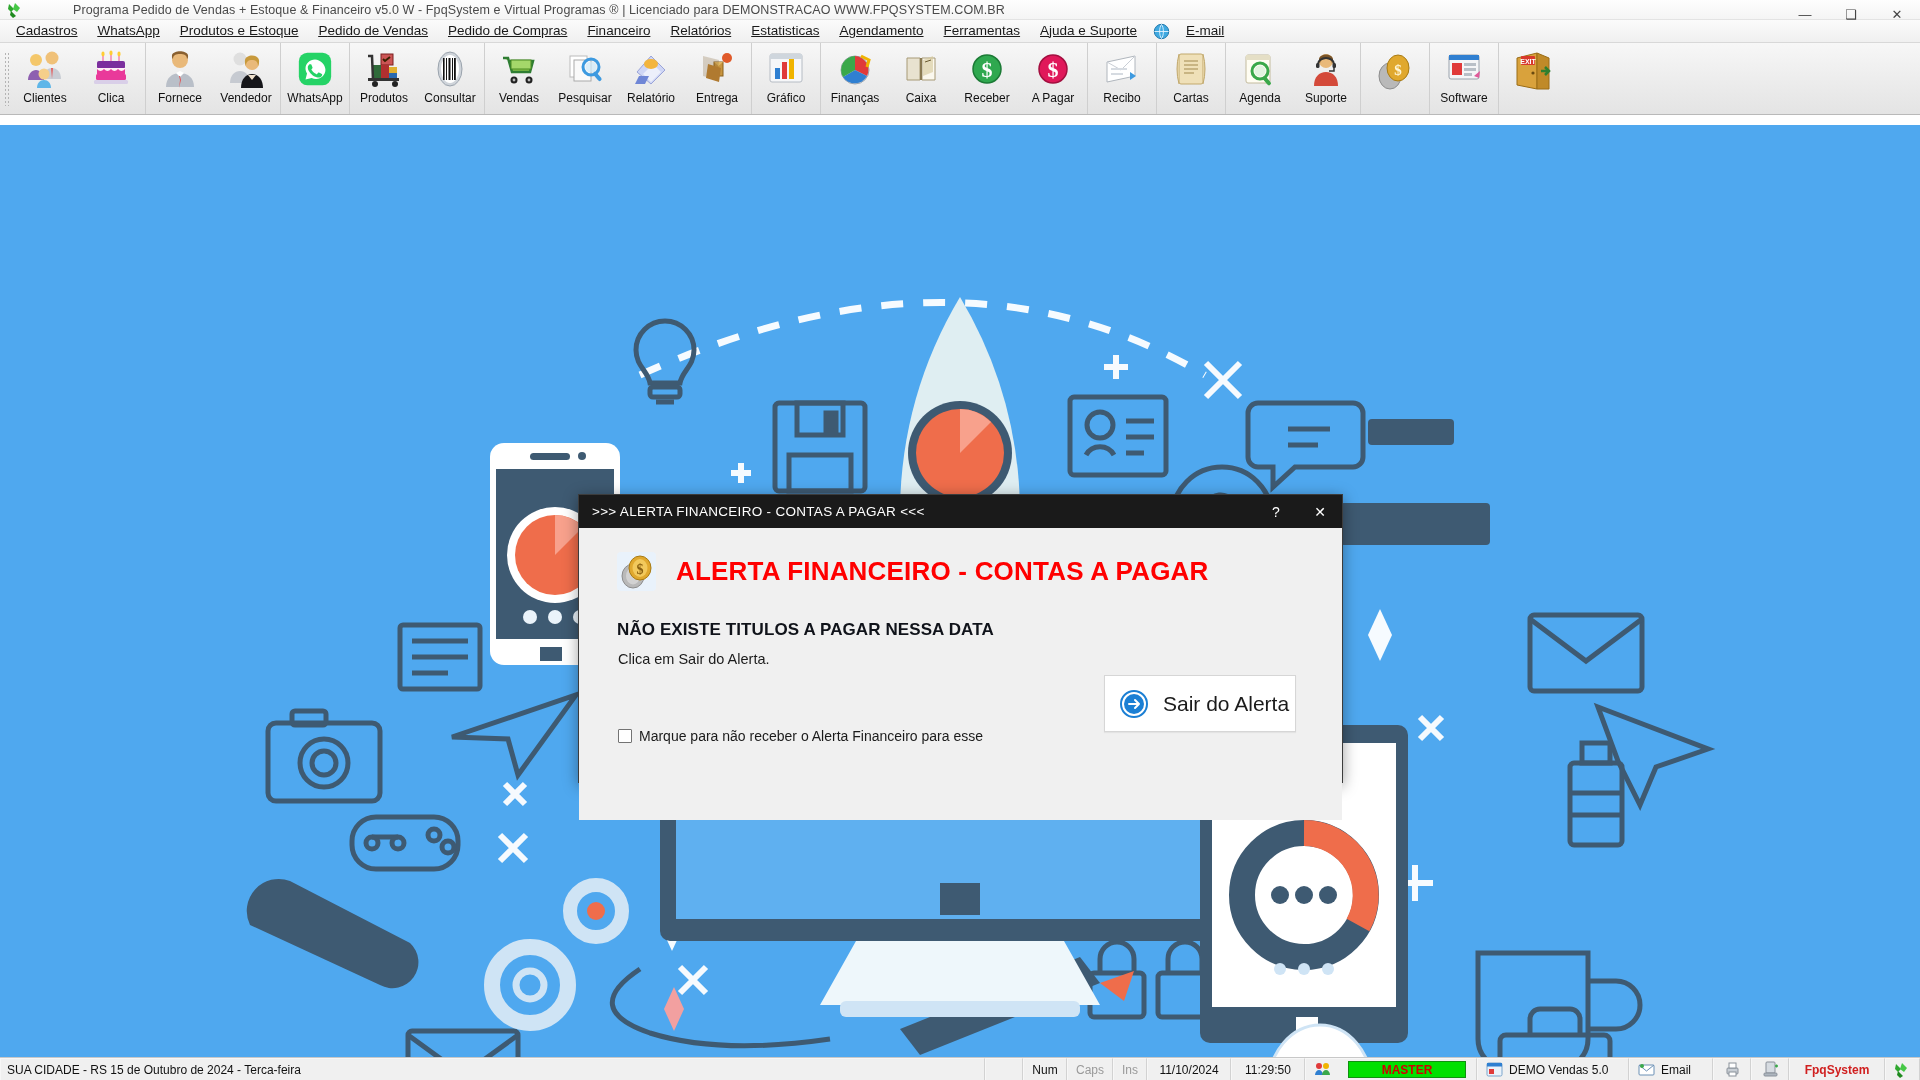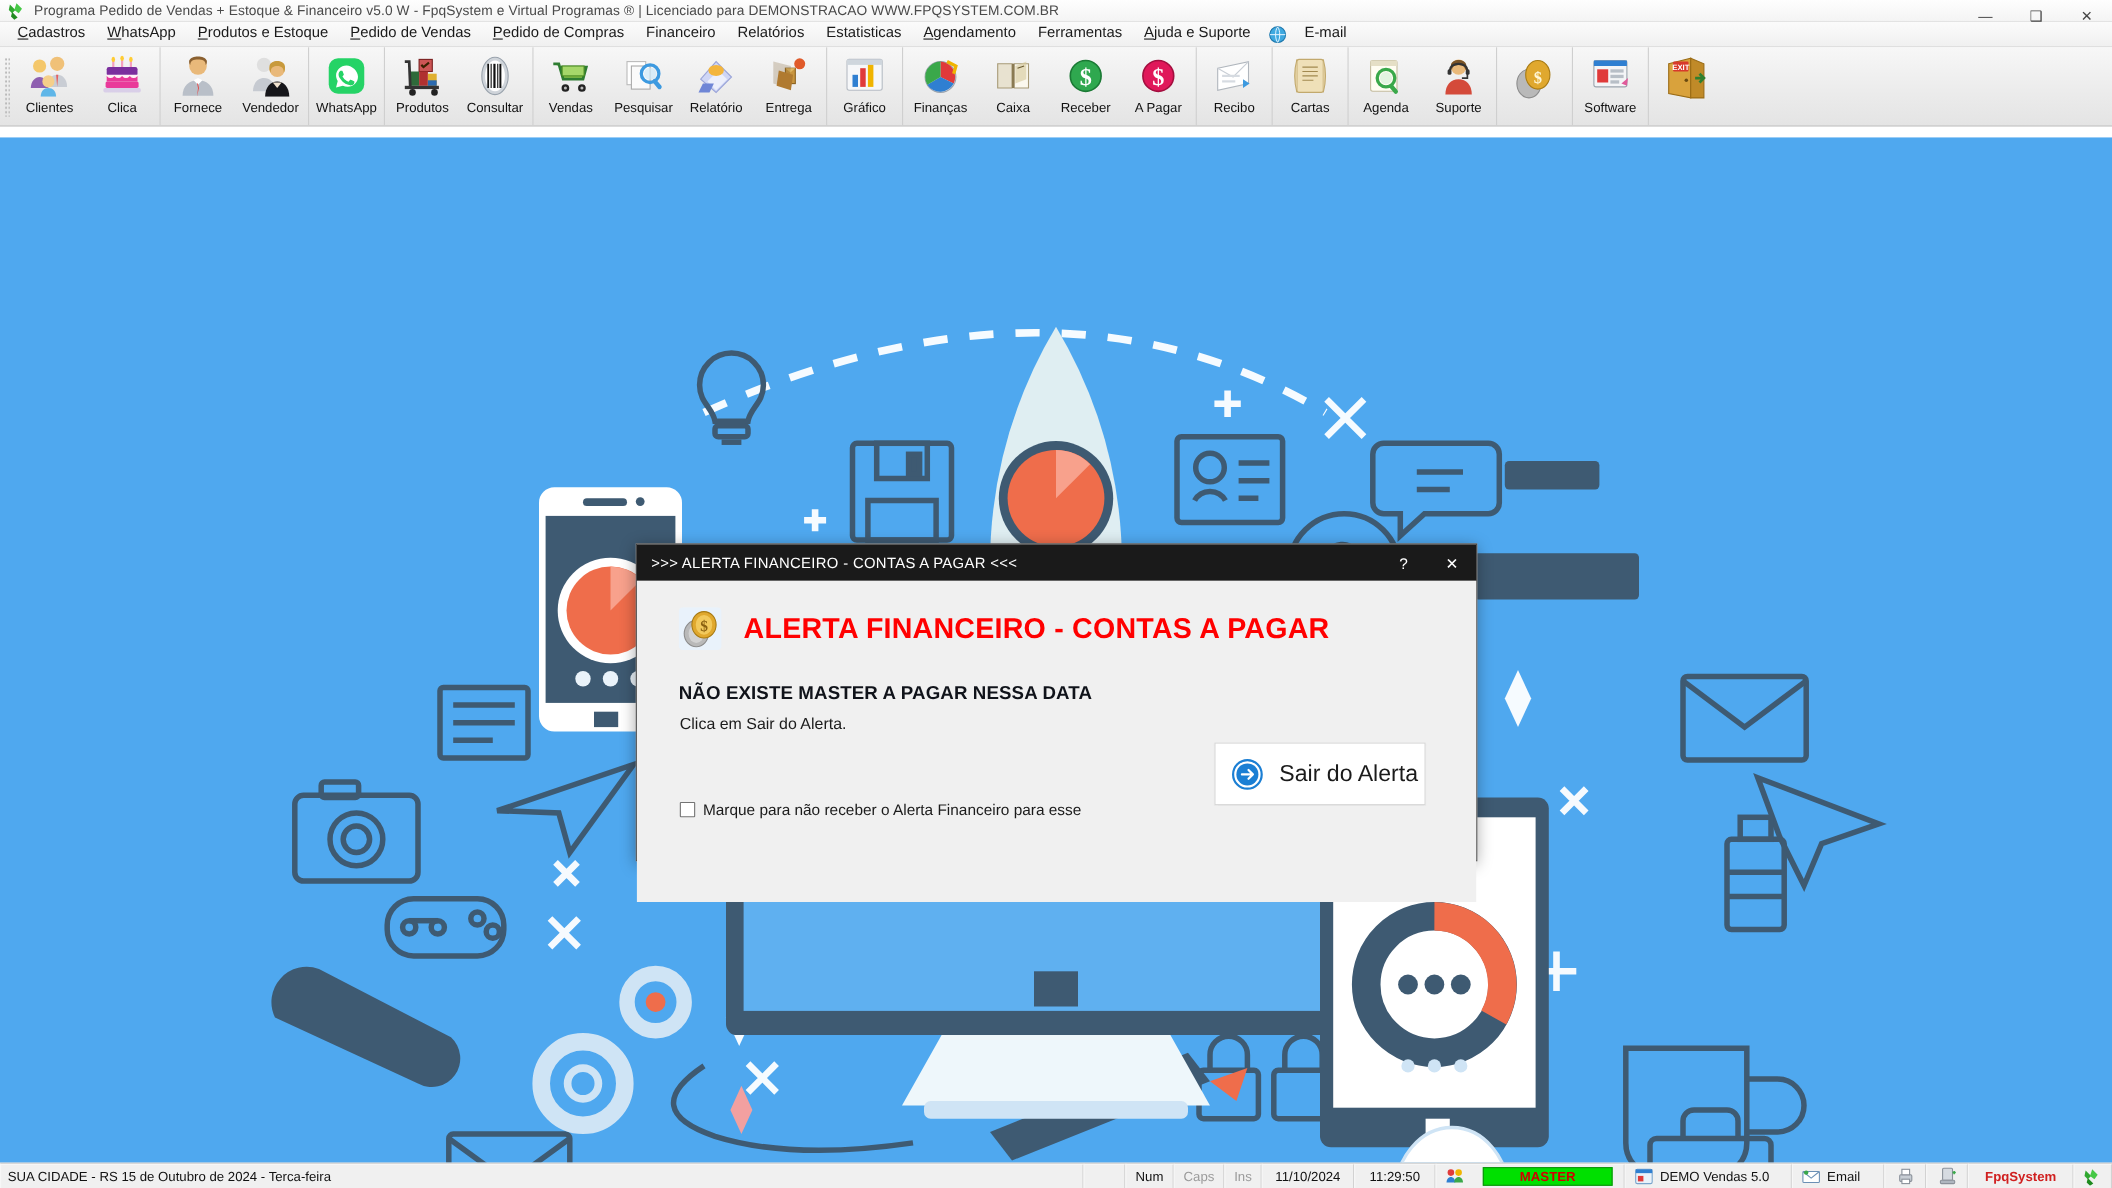--- a/index.html
+++ b/index.html
@@ -11,20 +11,21 @@
     background: #ffffff;
   }
 
   
   #titlebar {
     height: 20px;
     background: linear-gradient(to bottom, #fefefe 0%, #f4f4f4 100%);
     border-bottom: 1px solid #e3e3e3;
     display: flex; align-items: center;
     position: relative;
+    gap: 42px;
   }
   #app-logo {
     width: 18px; height: 18px; margin-left: 7px; margin-right: 6px;
     position: relative; flex: 0 0 auto;
   }
   #app-logo svg { display:block; }
   #title-text {
     font-size: 12.5px; color: #4a4a4a; white-space: nowrap;
     letter-spacing: .1px;
   }
@@ -32,23 +33,23 @@
   .win-btn {
     width: 46px; height: 29px; display:flex; align-items:center; justify-content:center;
     color:#444; font-size:13px;
   }
 
   
   #menubar {
     height: 23px;
     background: linear-gradient(to bottom, #fbfbfb 0%, #f0f0f0 100%);
     border-bottom: 1px solid #d8d8d8;
-    display: flex; 
+    display: flex; align-items: center;
     padding-left: 6px;
-    font-size: 13.5px; color: #1a1a1a;
+    font-size: 13.5px; color: #1a1a1a; text-decoration: underline;
   }
   .menu-item {
     padding: 2px 10px 3px 10px; white-space: nowrap; cursor: default;
     line-height: 16px;
   }
   .menu-item u { text-decoration: underline; }
   .menu-icon-item { padding: 0 6px; display:flex; align-items:center; }
 
   
   #toolbar {
@@ -745,21 +746,21 @@
             <ellipse cx="16" cy="24" rx="11" ry="12" fill="#b9b9b9" stroke="#8d8d8d"></ellipse>
             <ellipse cx="16" cy="24" rx="7" ry="8.5" fill="#d2d2d2"></ellipse>
             <ellipse cx="23" cy="16" rx="11" ry="12" fill="#e0a82e" stroke="#a87b14"></ellipse>
             <ellipse cx="23" cy="16" rx="7.5" ry="9" fill="#f2c95c"></ellipse>
             <text x="23" y="22" font-family="Liberation Serif, serif" font-size="14" font-weight="bold" fill="#8a6010" text-anchor="middle">$</text>
           </svg>
         </span>
         <span id="dlg-head-title">ALERTA FINANCEIRO - CONTAS A PAGAR</span>
       </div>
 
-      <div id="dlg-main-msg">NÃO EXISTE MASTER A PAGAR NESSA DATA</div>
+      <div id="dlg-main-msg">NÃO EXISTE TITULOS A PAGAR NESSA DATA</div>
       <div id="dlg-sub-msg">Clica em Sair do Alerta.</div>
 
       <div id="dlg-check-row">
         <span id="dlg-check"></span>
         <span id="dlg-check-lbl">Marque para não receber o Alerta Financeiro para esse</span>
       </div>
 
       <div id="exit-btn">
         <span id="exit-ico">
           <svg width="30" height="30" viewBox="0 0 30 30">

